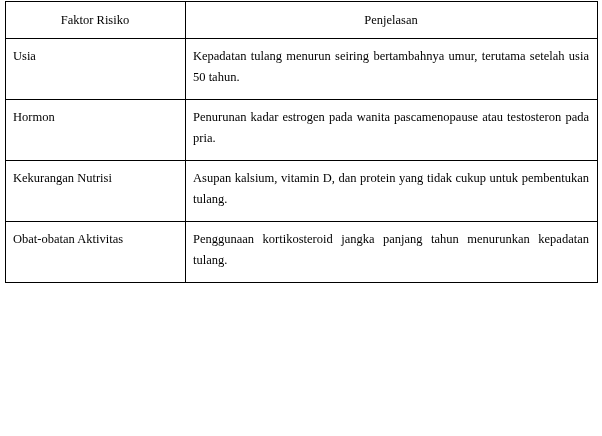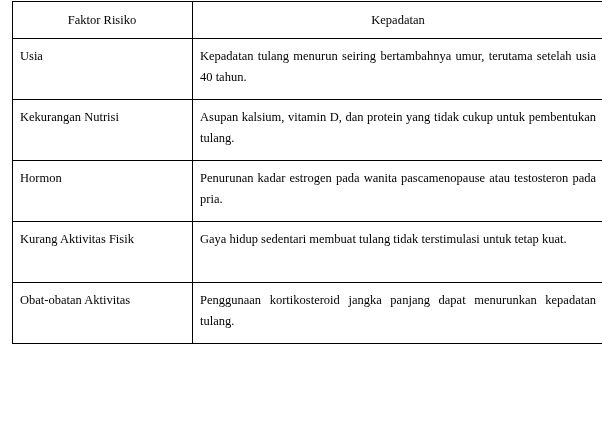--- a/index.html
+++ b/index.html
@@ -12,21 +12,20 @@
     height: 436px;
     font-family: "Liberation Serif", serif;
     color: #000000;
     overflow: hidden;
   }
   .page {
     width: 586px;
     height: 436px;
     position: relative;
     box-sizing: border-box;
-    margin-left: 7px;
   }
   table.risk-table {
     border-collapse: collapse;
     width: 592px;
     margin-left: 5px;
     margin-top: 1px;
     table-layout: fixed;
   }
   table.risk-table td,
   table.risk-table th {
@@ -66,39 +65,35 @@
 
 <div class="page">
   <table class="risk-table">
     <colgroup>
       <col class="col-factor">
       <col class="col-expl">
     </colgroup>
     <thead>
       <tr>
         <th class="head-cell">Faktor Risiko</th>
-        <th class="head-cell">Kepadatan</th>
+        <th class="head-cell">Penjelasan</th>
       </tr>
     </thead>
     <tbody>
       <tr class="row-tall">
         <td class="factor-cell no-justify">Usia</td>
-        <td class="expl-cell">Kepadatan tulang menurun seiring bertambahnya umur, terutama setelah usia 40 tahun.</td>
+        <td class="expl-cell">Kepadatan tulang menurun seiring bertambahnya umur, terutama setelah usia 50 tahun.</td>
+      </tr>
+      <tr class="row-tall">
+        <td class="factor-cell no-justify">Hormon</td>
+        <td class="expl-cell">Penurunan kadar estrogen pada wanita pascamenopause atau testosteron pada pria.</td>
       </tr>
       <tr class="row-tall">
         <td class="factor-cell no-justify">Kekurangan Nutrisi</td>
         <td class="expl-cell">Asupan kalsium, vitamin D, dan protein yang tidak cukup untuk pembentukan tulang.</td>
       </tr>
       <tr class="row-tall">
-        <td class="factor-cell no-justify">Hormon</td>
-        <td class="expl-cell">Penurunan kadar estrogen pada wanita pascamenopause atau testosteron pada pria.</td>
-      </tr>
-      <tr class="row-tall">
-        <td class="factor-cell no-justify">Kurang Aktivitas Fisik</td>
-        <td class="expl-cell">Gaya hidup sedentari membuat tulang tidak terstimulasi untuk tetap kuat.</td>
-      </tr>
-      <tr class="row-tall">
         <td class="factor-cell no-justify">Obat-obatan Aktivitas</td>
-        <td class="expl-cell">Penggunaan kortikosteroid jangka panjang dapat menurunkan kepadatan tulang.</td>
+        <td class="expl-cell">Penggunaan kortikosteroid jangka panjang tahun menurunkan kepadatan tulang.</td>
       </tr>
     </tbody>
   </table>
 </div>
 
 </body></html>

